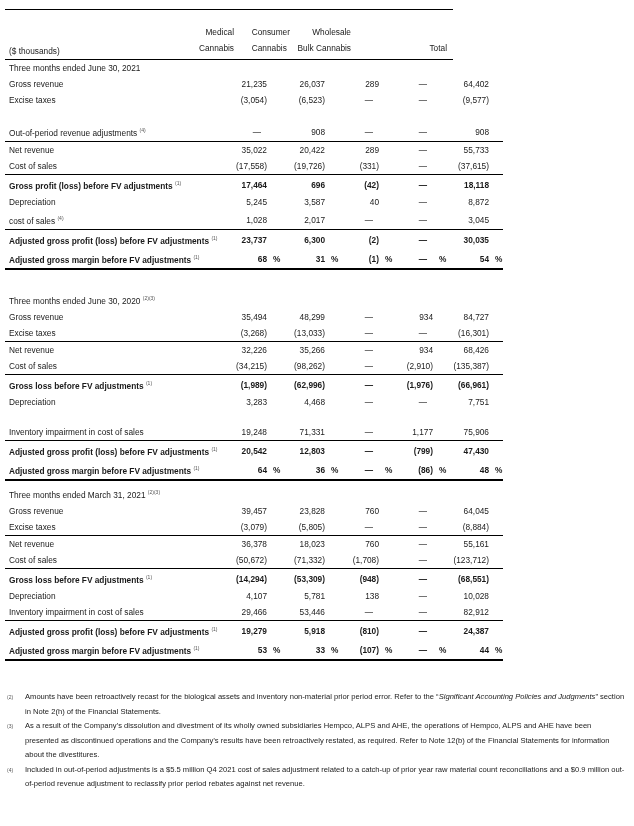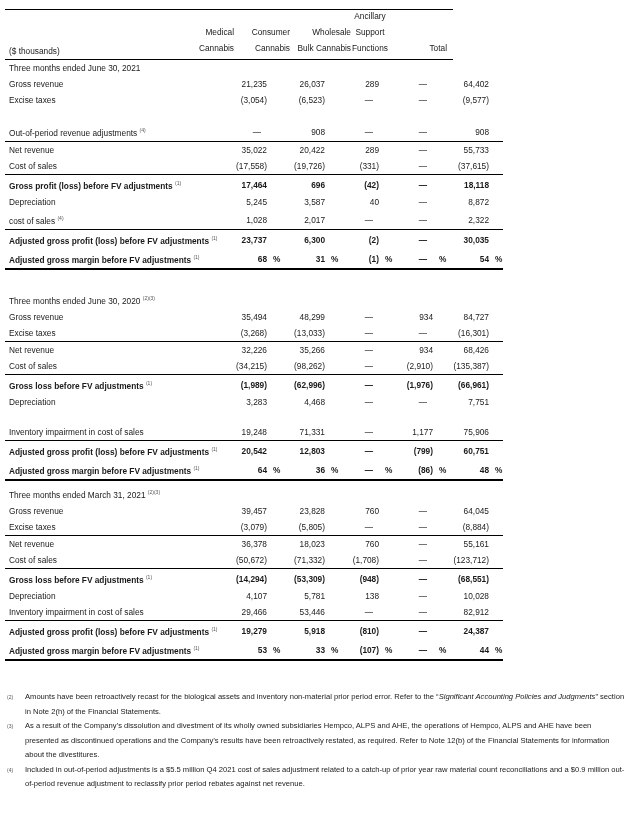--- a/index.html
+++ b/index.html
@@ -32,33 +32,28 @@
 </head>
 <body>
 
 <div class="rule-top"></div>
 <div class="head">
   <span class="lbl">($ thousands)</span>
   <div class="hcol" style="right:219px;text-align:right;">
     <div>Medical</div>
       <div>Cannabis</div>
   </div>
-  <div class="hcol" style="right:163px;text-align:right;">
+  <div class="hcol" style="right:163px;">
     <div>Consumer</div>
       <div>Cannabis</div>
   </div>
   <div class="hcol" style="right:102px;text-align:right;">
     <div>Wholesale</div>
       <div>Bulk Cannabis</div>
   </div>
-  <div class="hcol" style="right:62px;text-align:center;width:70px;right:48px;">
-    <div>Ancillary</div>
-      <div>Support</div>
-      <div>Functions</div>
-  </div>
   <div class="hcol" style="right:6px;text-align:right;">
     <div>Total</div>
   </div>
 </div>
 <div class="rule-head"></div>
 
 <table class="grid" style="top:60px;">
   <colgroup>
       <col style="width:222px">
       <col style="width:40px">
@@ -173,21 +168,21 @@
       <tr>
         <td class="lbl"><span>cost of sales</span> <sup>(4)</sup></td>
         <td class="num">1,028</td>
         <td class="pct"></td>
         <td class="num">2,017</td>
         <td class="pct"></td>
         <td class="num dash" style="text-align: right; padding-right: 6px;">—</td>
         <td class="pct"></td>
         <td class="num dash" style="text-align: right; padding-right: 6px;">—</td>
         <td class="pct"></td>
-        <td class="num">2,322</td>
+        <td class="num">3,045</td>
         <td class="pct"></td>
       </tr>
       <tr class="bold rule-above">
         <td class="lbl"><span>Adjusted gross profit (loss) before FV adjustments</span> <sup>(1)</sup></td>
         <td class="num">23,737</td>
         <td class="pct"></td>
         <td class="num">6,300</td>
         <td class="pct"></td>
         <td class="num">(2)</td>
         <td class="pct"></td>
@@ -327,21 +322,21 @@
       <tr class="bold rule-above">
         <td class="lbl"><span>Adjusted gross profit (loss) before FV adjustments</span> <sup>(1)</sup></td>
         <td class="num">20,542</td>
         <td class="pct"></td>
         <td class="num">12,803</td>
         <td class="pct"></td>
         <td class="num dash" style="text-align: right; padding-right: 6px;">—</td>
         <td class="pct"></td>
         <td class="num">(799)</td>
         <td class="pct"></td>
-        <td class="num">60,751</td>
+        <td class="num">47,430</td>
         <td class="pct"></td>
       </tr>
       <tr class="bold rule-below-thick">
         <td class="lbl"><span>Adjusted gross margin before FV adjustments</span> <sup>(1)</sup></td>
         <td class="num">64</td>
         <td class="pct">%</td>
         <td class="num">36</td>
         <td class="pct">%</td>
         <td class="num dash" style="text-align: right; padding-right: 6px;">—</td>
         <td class="pct">%</td>

